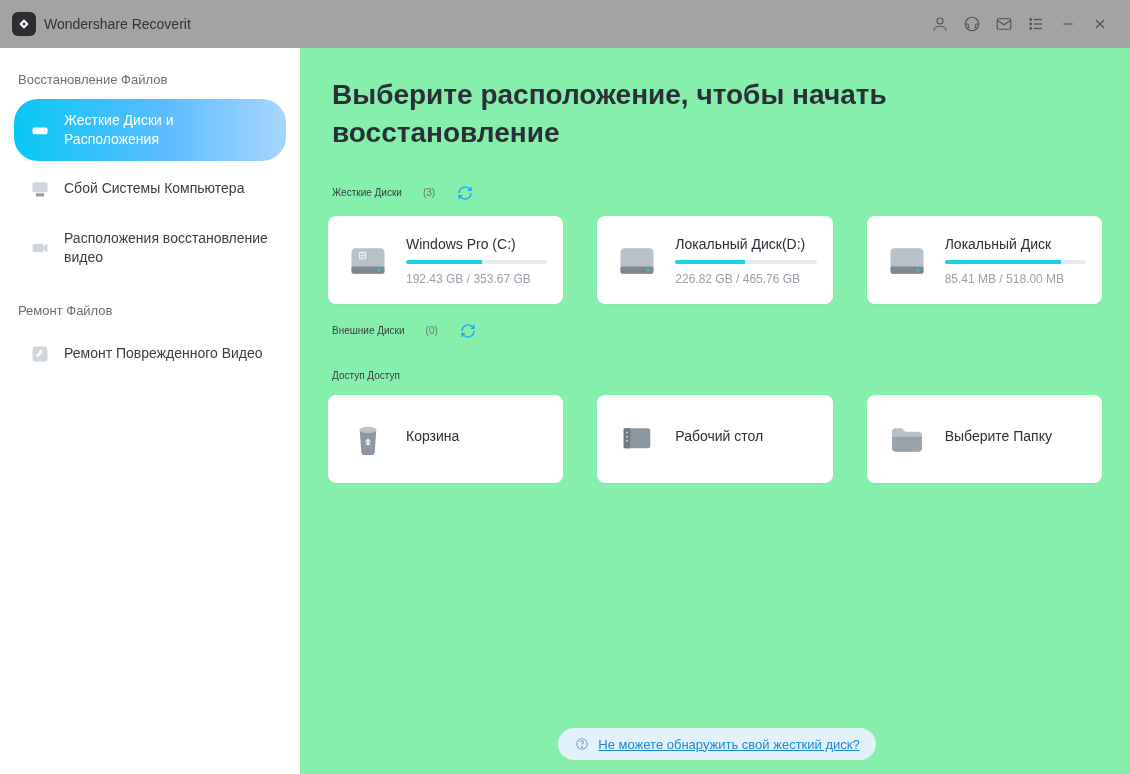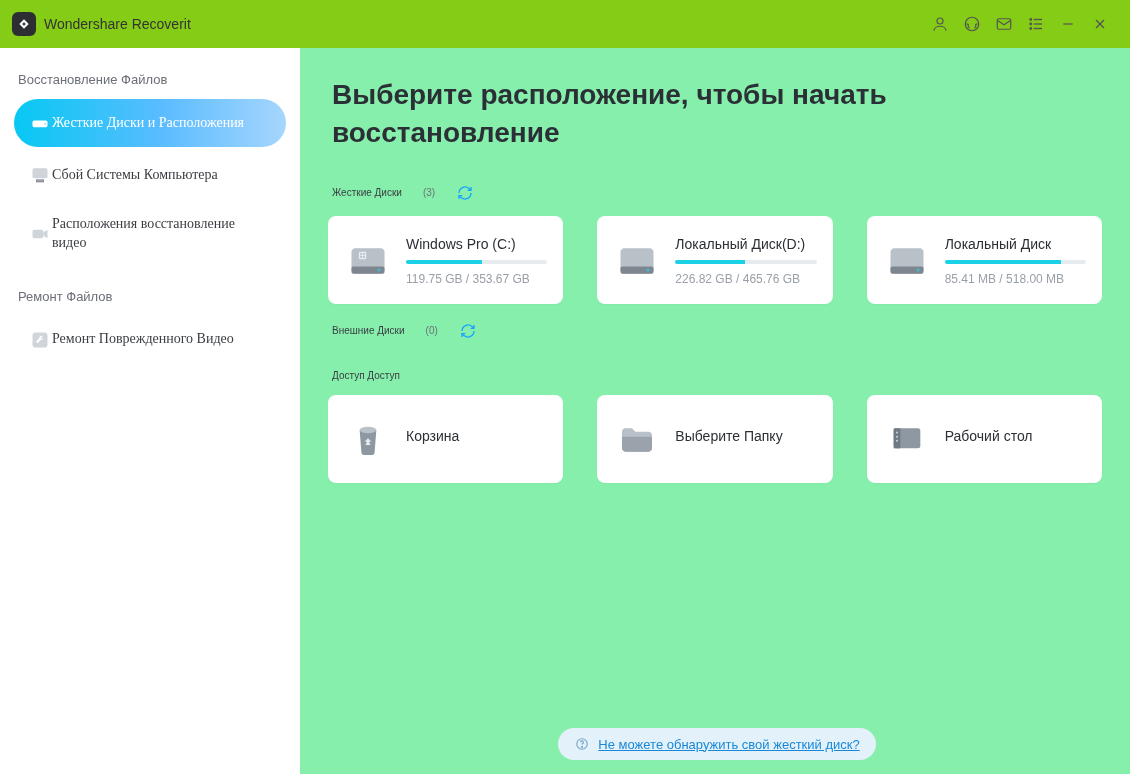--- a/index.html
+++ b/index.html
@@ -8,21 +8,21 @@
     font-family: "Segoe UI", "Helvetica Neue", Arial, sans-serif;
     background: #fff;
     color: #333;
     font-size: 14px;
   }
   .titlebar {
     height: 48px;
     display: flex;
     align-items: center;
     padding: 0 14px 0 12px;
-    background: #84cc16;
+    background: #a3a3a3;
   }
   .titlebar .app-title {
     font-size: 14px;
     color: #333;
     margin-left: 8px;
   }
   .titlebar .spacer { flex: 1; }
   .titlebar .tbtn {
     width: 32px; height: 32px;
     display: flex; align-items: center; justify-content: center;
@@ -43,26 +43,26 @@
   }
   .side-section-title {
     font-size: 13px;
     color: #6b6f76;
     margin: 24px 8px 12px 4px;
   }
   .side-section-title.first { margin-top: 4px; }
   .side-item {
     display: flex;
     align-items: center;
+    gap: 12px;
     padding: 12px 14px;
     border-radius: 24px;
     color: #3a3d42;
     cursor: pointer;
     margin-bottom: 4px;
-    font-family: Liberation Serif, serif;
   }
   .side-item .label { line-height: 1.35; font-size: 14px; }
   .side-item.active {
     background: linear-gradient(90deg, #07c8f3 0%, #5bbcff 55%, #a6d6fd 100%);
     color: #fff;
   }
   .side-item .icon-slot {
     width: 24px; height: 24px; flex: 0 0 24px;
     display:flex; align-items:center; justify-content:center;
     color:#8a9099;
@@ -278,21 +278,21 @@
               <rect x="15.5" y="18.5" width="2" height="2" fill="#b8c0c8"></rect>
               <rect x="18.5" y="18.5" width="2" height="2" fill="#b8c0c8"></rect>
               <circle cx="36" cy="34" r="1.5" fill="#37c2d9"></circle>
             </svg>
         </div>
         <div class="info">
           <div class="name">Windows Pro (C:)</div>
           <div class="progress">
               <div class="bar" style="width:54%"></div>
             </div>
-          <div class="size"><span>119.75 GB</span> / <span>353.67 GB</span></div>
+          <div class="size"><span>192.43 GB</span> / <span>353.67 GB</span></div>
         </div>
       </div>
 
       <div class="card">
         <div class="disk-icon">
           <svg width="44" height="44" viewBox="0 0 48 48">
               <path d="M6 14c0-2 2-4 4-4h28c2 0 4 2 4 4v20c0 2-2 4-4 4H10c-2 0-4-2-4-4z" fill="#b8c0c8"></path>
               <rect x="6" y="30" width="36" height="8" rx="2" fill="#7e878f"></rect>
               <circle cx="36" cy="34" r="1.5" fill="#37c2d9"></circle>
             </svg>
@@ -349,40 +349,40 @@
               <path d="M20 26l4-4 4 4-3 0 2 4-6 0 2-4z" fill="#e8ecef"></path>
             </svg>
         </div>
         <div class="info">
             <div class="name">Корзина</div>
           </div>
       </div>
       <div class="card">
         <div class="qa-icon">
           <svg width="40" height="40" viewBox="0 0 48 48">
-              <path d="M6 14c0-2 2-4 4-4h8l4 4h16c2 0 4 2 4 4v16c0 2-2 4-4 4H10c-2 0-4-2-4-4z" fill="#b8c0c8"></path>
-              <path d="M6 20h36v14c0 2-2 4-4 4H10c-2 0-4-2-4-4z" fill="#9aa3ac"></path>
-            </svg>
-        </div>
-        <div class="info">
-            <div class="name">Выберите Папку</div>
-          </div>
-      </div>
-      <div class="card">
-        <div class="qa-icon">
-          <svg width="40" height="40" viewBox="0 0 48 48">
               <rect x="8" y="10" width="32" height="24" rx="3" fill="#8e98a2"></rect>
               <rect x="8" y="10" width="8" height="24" fill="#6f7982"></rect>
               <circle cx="12" cy="15" r="1.2" fill="#cfd5db"></circle>
               <circle cx="12" cy="20" r="1.2" fill="#cfd5db"></circle>
               <circle cx="12" cy="25" r="1.2" fill="#cfd5db"></circle>
             </svg>
         </div>
         <div class="info">
             <div class="name">Рабочий стол</div>
+          </div>
+      </div>
+      <div class="card">
+        <div class="qa-icon">
+          <svg width="40" height="40" viewBox="0 0 48 48">
+              <path d="M6 14c0-2 2-4 4-4h8l4 4h16c2 0 4 2 4 4v16c0 2-2 4-4 4H10c-2 0-4-2-4-4z" fill="#b8c0c8"></path>
+              <path d="M6 20h36v14c0 2-2 4-4 4H10c-2 0-4-2-4-4z" fill="#9aa3ac"></path>
+            </svg>
+        </div>
+        <div class="info">
+            <div class="name">Выберите Папку</div>
           </div>
       </div>
     </div>
 
     <div class="tip">
       <div class="tip-pill">
         <span class="qmark">
           <svg width="14" height="14" viewBox="0 0 24 24" fill="none" stroke="currentColor" stroke-width="2">
               <circle cx="12" cy="12" r="9"></circle>
               <path d="M9.5 9a2.5 2.5 0 1 1 3.5 2.3c-.8.4-1 1-1 1.7"></path>

